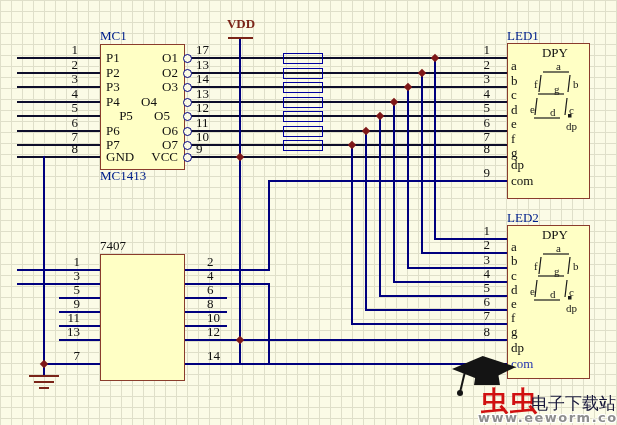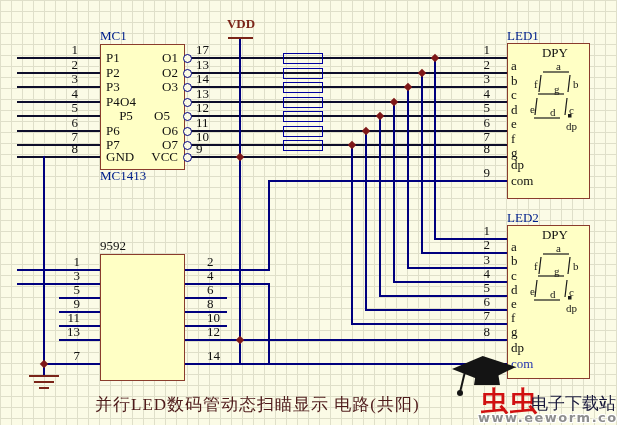--- a/index.html
+++ b/index.html
@@ -53,21 +53,20 @@
   <div class="box" style="left:507px;top:43px;width:81px;height:154px;"></div>
   <div class="box" style="left:507px;top:225px;width:81px;height:152px;"></div>
 
   <div class="lbl vddt" style="left:226px;top:17px;width:30px;text-align:center;">VDD</div>
   <div class="vbar" style="left:228px;top:37px;width:25px;"></div>
 
   <div class="gbar" style="left:29px;top:375px;width:30px;"></div>
   <div class="gbar" style="left:34px;top:381px;width:20px;"></div>
   <div class="gbar" style="left:39px;top:387px;width:10px;"></div>
 
-  <div class="caption">并行LED数码管动态扫瞄显示 电路(共阳)</div>
 
   <div>
     <div class="cap-board"></div>
     <div class="cap-base"></div>
     <div class="cap-tassel"></div>
     <div class="cap-knob"></div>
     <div class="wm-cn">虫虫</div>
     <div class="wm-site">电子下载站</div>
     <div class="wm-url">www.eeworm.com</div>
   </div>
@@ -157,38 +156,38 @@
     <div class="lbl " style="left: 106px; top: 65.5px; width: 40px; text-align: left;">P2</div>
     <div class="lbl " style="left: 196px; top: 57.5px; width: 30px; text-align: left;">13</div>
     <div class="lbl " style="left: 120px; top: 65.5px; width: 58px; text-align: right;">O2</div>
     <div class="lbl " style="left: 46px; top: 72px; width: 32px; text-align: right;">3</div>
     <div class="lbl " style="left: 106px; top: 80px; width: 40px; text-align: left;">P3</div>
     <div class="lbl " style="left: 196px; top: 72px; width: 30px; text-align: left;">14</div>
     <div class="lbl " style="left: 120px; top: 80px; width: 58px; text-align: right;">O3</div>
     <div class="lbl " style="left: 46px; top: 86.5px; width: 32px; text-align: right;">4</div>
     <div class="lbl " style="left: 106px; top: 94.5px; width: 40px; text-align: left;">P4</div>
     <div class="lbl " style="left: 196px; top: 86.5px; width: 30px; text-align: left;">13</div>
-    <div class="lbl " style="left: 120px; top: 94.5px; width: 58px; text-align: left;">O4</div>
+    <div class="lbl " style="left: 120px; top: 94.5px; width: 58px; text-align: center;">O4</div>
     <div class="lbl " style="left: 46px; top: 101px; width: 32px; text-align: right;">5</div>
     <div class="lbl " style="left: 106px; top: 109px; width: 40px; text-align: center;">P5</div>
     <div class="lbl " style="left: 196px; top: 101px; width: 30px; text-align: left;">12</div>
     <div class="lbl " style="left: 112px; top: 109px; width: 58px; text-align: right;">O5</div>
     <div class="lbl " style="left: 46px; top: 115.5px; width: 32px; text-align: right;">6</div>
     <div class="lbl " style="left: 106px; top: 123.5px; width: 40px; text-align: left;">P6</div>
     <div class="lbl " style="left: 196px; top: 115.5px; width: 30px; text-align: left;">11</div>
     <div class="lbl " style="left: 120px; top: 123.5px; width: 58px; text-align: right;">O6</div>
     <div class="lbl " style="left: 46px; top: 130px; width: 32px; text-align: right;">7</div>
     <div class="lbl " style="left: 106px; top: 138px; width: 40px; text-align: left;">P7</div>
     <div class="lbl " style="left: 196px; top: 130px; width: 30px; text-align: left;">10</div>
     <div class="lbl " style="left: 120px; top: 138px; width: 58px; text-align: right;">O7</div>
     <div class="lbl " style="left: 46px; top: 142px; width: 32px; text-align: right;">8</div>
     <div class="lbl " style="left: 106px; top: 150px; width: 40px; text-align: left;">GND</div>
     <div class="lbl " style="left: 196px; top: 142px; width: 30px; text-align: left;">9</div>
     <div class="lbl " style="left: 120px; top: 150px; width: 58px; text-align: right;">VCC</div>
-    <div class="lbl " style="left: 100px; top: 239px; width: 60px; text-align: left;">9592</div>
+    <div class="lbl " style="left: 100px; top: 239px; width: 60px; text-align: left;">7407</div>
     <div class="lbl " style="left: 48px; top: 255px; width: 32px; text-align: right;">1</div>
     <div class="lbl " style="left: 207px; top: 255px; width: 40px; text-align: left;">2</div>
     <div class="lbl " style="left: 48px; top: 269px; width: 32px; text-align: right;">3</div>
     <div class="lbl " style="left: 207px; top: 269px; width: 40px; text-align: left;">4</div>
     <div class="lbl " style="left: 48px; top: 283px; width: 32px; text-align: right;">5</div>
     <div class="lbl " style="left: 207px; top: 283px; width: 40px; text-align: left;">6</div>
     <div class="lbl " style="left: 48px; top: 297px; width: 32px; text-align: right;">9</div>
     <div class="lbl " style="left: 207px; top: 297px; width: 40px; text-align: left;">8</div>
     <div class="lbl " style="left: 48px; top: 311px; width: 32px; text-align: right;">11</div>
     <div class="lbl " style="left: 207px; top: 311px; width: 40px; text-align: left;">10</div>

